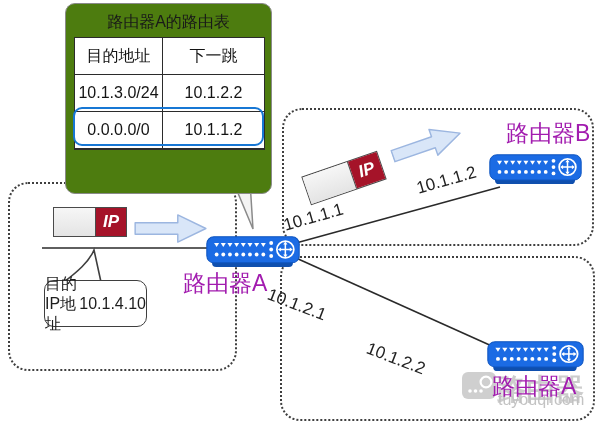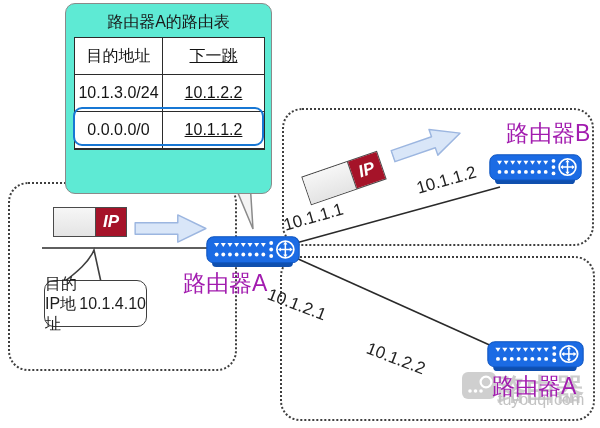--- a/index.html
+++ b/index.html
@@ -10,29 +10,29 @@
   
   .dashed-box{position:absolute;border:2px dotted #3f3f3f;border-radius:20px;z-index:0;box-sizing:border-box;}
   #zone-left{left:8px;top:182px;width:229px;height:189px;}
   #zone-top-right{left:282px;top:108px;width:312px;height:138px;}
   #zone-bottom-right{left:280px;top:256px;width:315px;height:165px;}
 
   
   #wires{position:absolute;left:0;top:0;width:600px;height:428px;z-index:1;pointer-events:none;}
 
   
-  #rt-callout{position:absolute;left:65px;top:3px;width:207px;height:191px;background:#5eead4;
+  #rt-callout{position:absolute;left:65px;top:3px;width:207px;height:191px;background:#4d7c0f;
     border:1.5px solid #8a8a8a;border-radius:10px;z-index:2;box-sizing:border-box;}
   #rt-title{position:absolute;left:0;top:8px;width:100%;text-align:center;font-size:16px;color:#191919;}
   #rt-table{position:absolute;left:8px;top:33px;width:191px;background:#fff;border:1.5px solid #2b2b2b;box-sizing:border-box;}
   .rt-row{display:flex;height:36px;border-bottom:1.5px solid #2b2b2b;}
   .rt-row:last-of-type{border-bottom:none;height:34px;}
   .rt-cell{display:flex;align-items:center;justify-content:center;font-size:16px;color:#141414;box-sizing:border-box;}
   .rt-cell.c1{width:88px;border-right:1.5px solid #2b2b2b;}
-  .rt-cell.c2{flex:1;text-decoration:underline;}
+  .rt-cell.c2{flex:1;}
   #rt-highlight{position:absolute;left:-2px;top:69px;width:191px;height:39px;border:2.5px solid #1777d4;
     border-radius:9px;pointer-events:none;box-sizing:border-box;}
 
   
   .router{position:absolute;z-index:2;}
   .router svg{display:block;width:100%;height:100%;}
   #router-a{left:206px;top:236px;width:94px;height:33px;}
   #router-b{left:489px;top:154px;width:93px;height:32px;}
   #router-c{left:487px;top:341px;width:97px;height:32px;}
   .router-label{position:absolute;font-size:23px;color:#a21caf;z-index:2;white-space:nowrap;}

